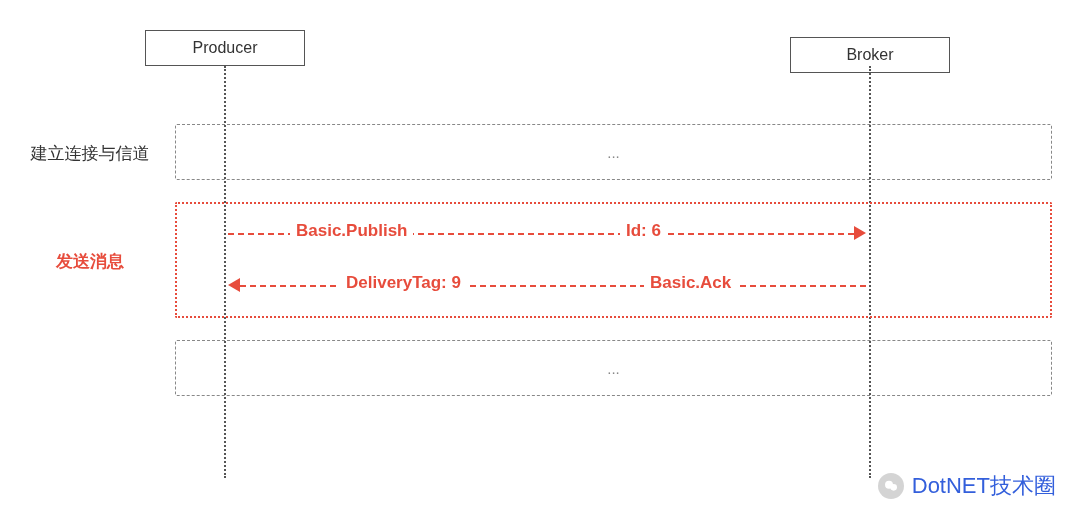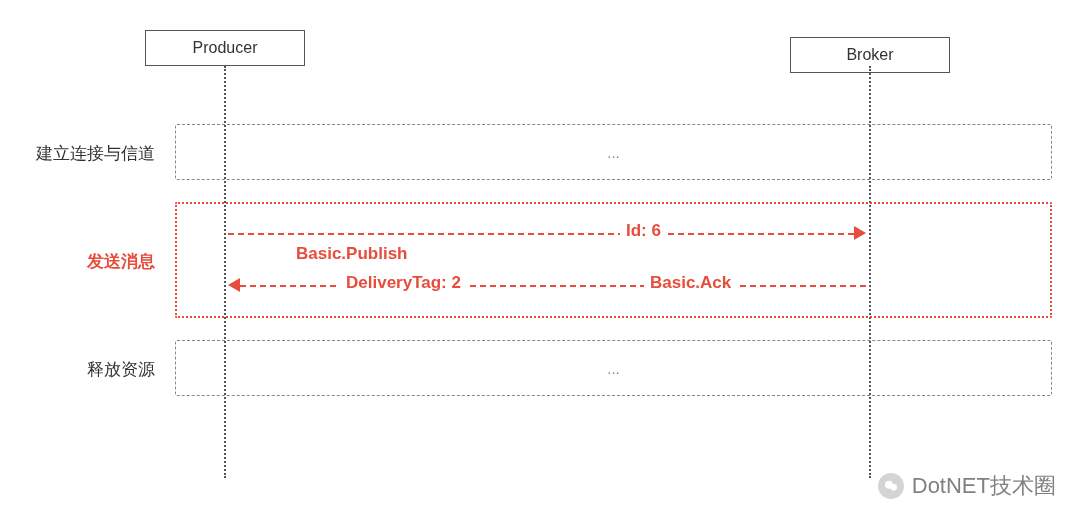--- a/index.html
+++ b/index.html
@@ -46,21 +46,21 @@
   }
   .phase-red {
     position: absolute;
     border: 2.5px dotted #e74c3c;
     border-radius: 2px;
   }
   .phase-label-left {
     position: absolute;
     font-size: 17px;
     color: #333;
-    text-align: right;
+    text-align: center;
     width: 130px;
   }
   .phase-label-red {
     color: #e74c3c;
     font-weight: bold;
     font-family: Liberation Mono, monospace;
   }
   .msg-label {
     position: absolute;
     font-size: 17px;
@@ -85,21 +85,21 @@
     position: absolute;
     width: 0; height: 0;
     border-top: 7px solid transparent;
     border-bottom: 7px solid transparent;
     border-right: 12px solid #e74c3c;
   }
   .watermark {
     position: absolute;
     right: 24px;
     bottom: 18px;
-    color: #737373;
+    color: #1d4ed8;
     font-size: 22px;
     display: flex;
     align-items: center;
     gap: 8px;
     opacity: 0.9;
   }
   .wm-icon {
     width: 26px; height: 26px;
     border-radius: 50%;
     background: #d0d0d0;
@@ -128,29 +128,28 @@
   <div class="phase-label-left" style="left:25px; top:142px;">建立连接与信道</div>
   <div class="phase-black" style="left:175px; top:124px; width:877px;">
     <span>...</span>
   </div>
 
   <div class="phase-label-left phase-label-red" style="left:25px; top:250px;">发送消息</div>
   <div class="phase-red" style="left:175px; top:202px; width:877px; height:116px;"></div>
 
   <div class="arrow-line" style="left:228px; top:233px; width:626px;"></div>
   <div class="arrow-head-right" style="left:854px; top:226px;"></div>
-  <span class="msg-label" style="left:290px; top:221px;margin-top:23px;">Basic.Publish</span>
+  <span class="msg-label" style="left:290px; top:221px;">Basic.Publish</span>
   <span class="msg-label" style="left:620px; top:221px;">Id: 6</span>
 
   <div class="arrow-line" style="left:240px; top:285px; width:626px;"></div>
   <div class="arrow-head-left" style="left:228px; top:278px;"></div>
-  <span class="msg-label" style="left:340px; top:273px;">DeliveryTag: 2</span>
+  <span class="msg-label" style="left:340px; top:273px;">DeliveryTag: 9</span>
   <span class="msg-label" style="left:644px; top:273px;">Basic.Ack</span>
 
-  <div class="phase-label-left" style="left:25px; top:358px;">释放资源</div>
   <div class="phase-black" style="left:175px; top:340px; width:877px;">
     <span>...</span>
   </div>
 
   <div class="watermark">
     <span class="wm-icon">
       <svg viewBox="0 0 24 24" width="16" height="16" fill="#fff">
           <circle cx="9" cy="10" r="6"></circle>
           <circle cx="16" cy="14" r="5"></circle>
         </svg>

